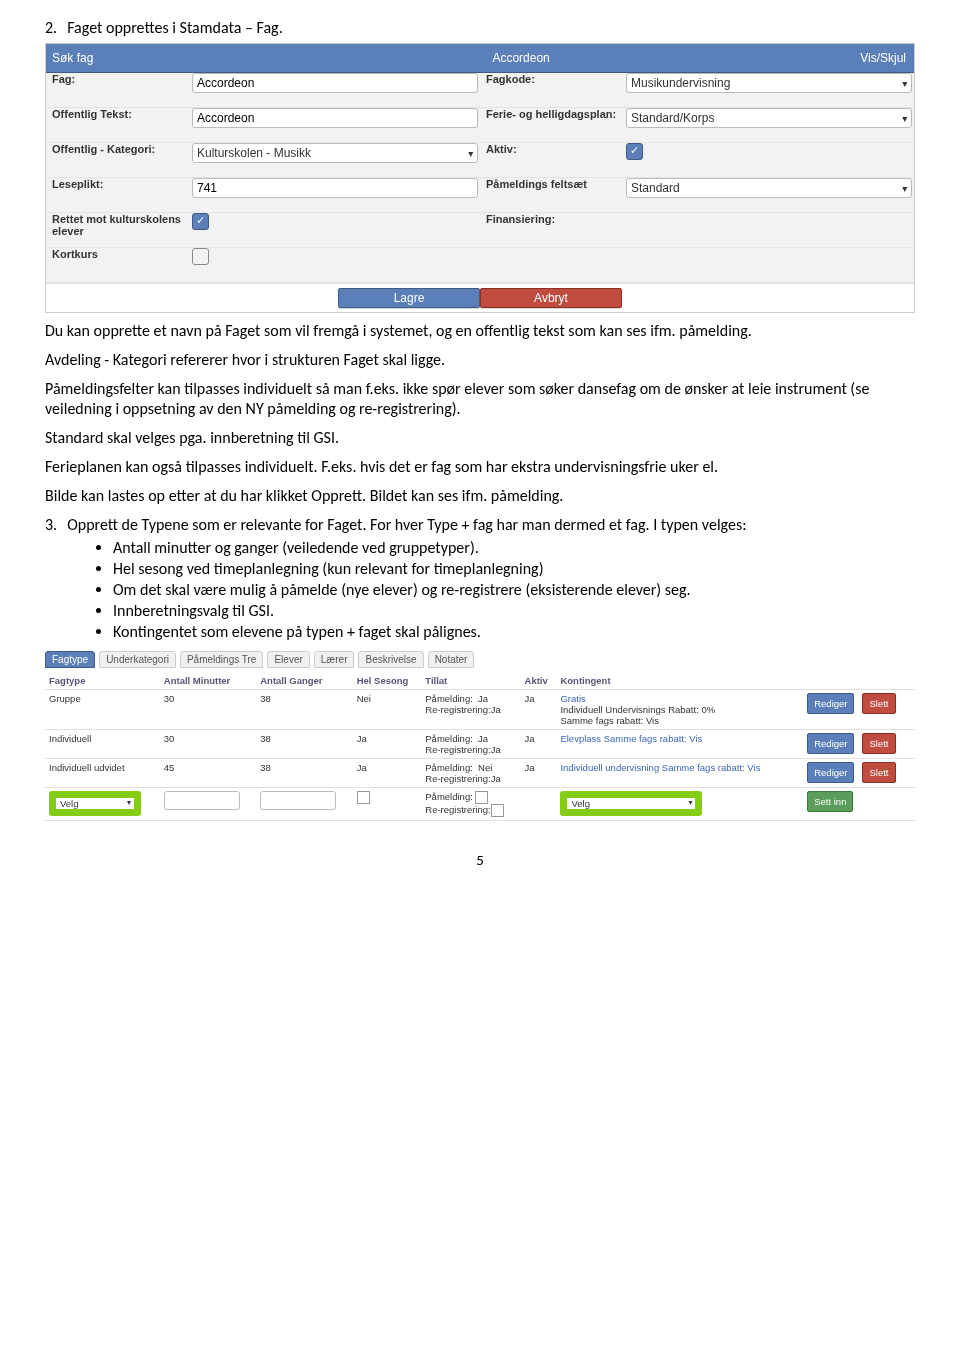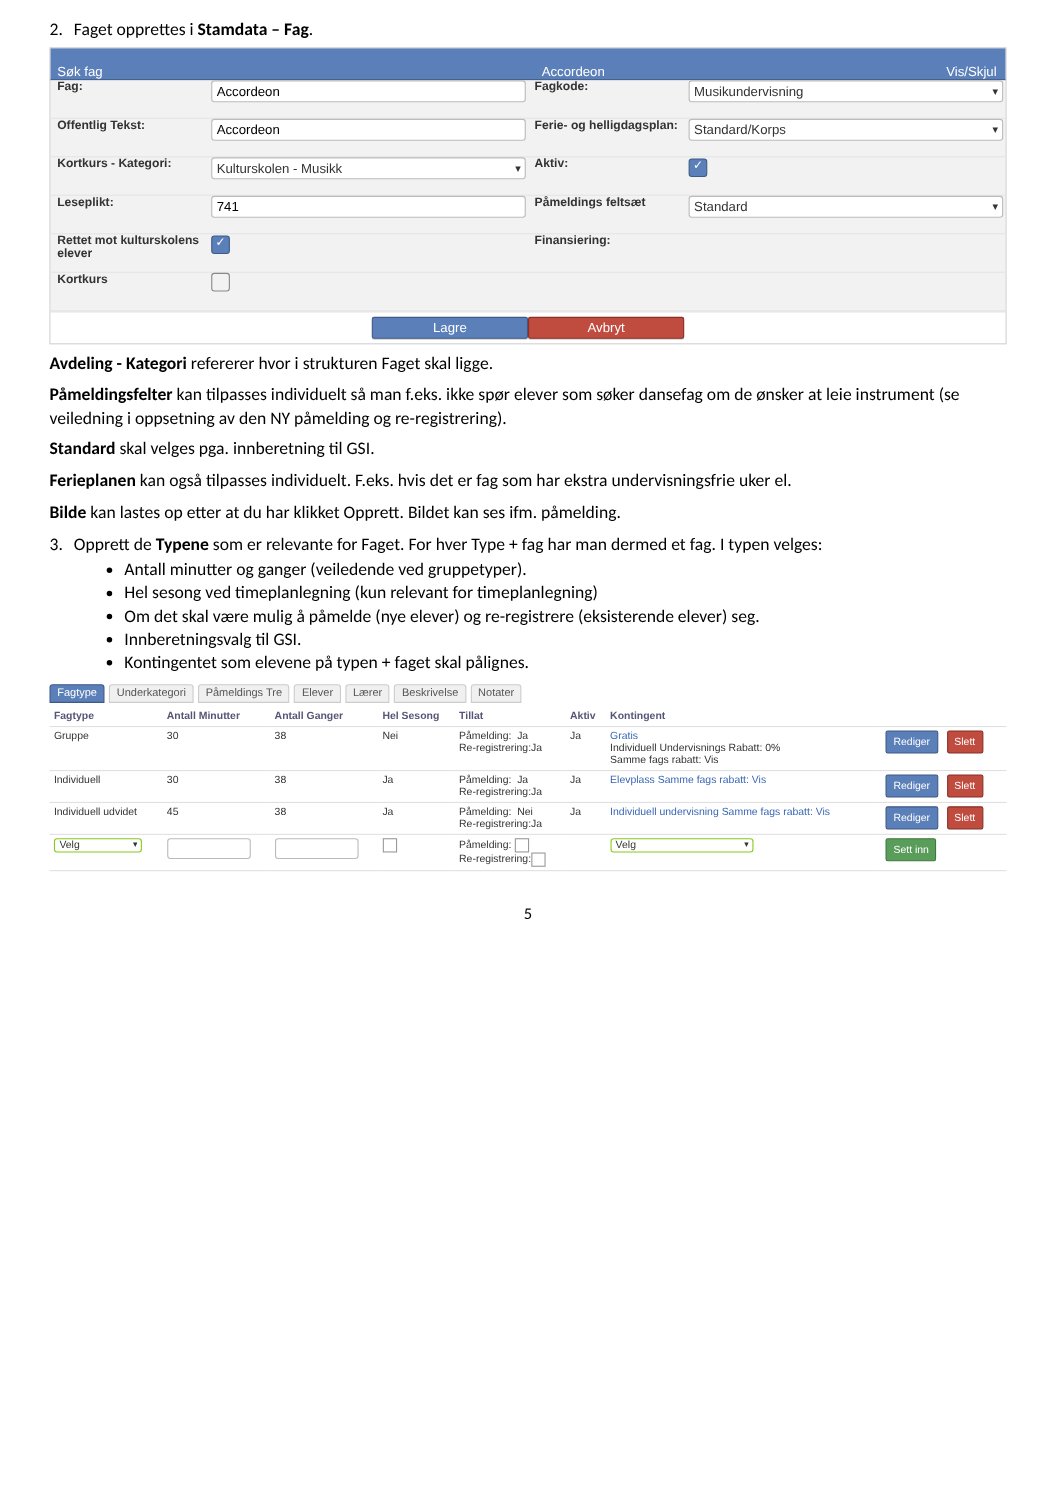--- a/index.html
+++ b/index.html
@@ -1,24 +1,24 @@
 <!DOCTYPE html>
 <html><head>
 <meta charset="utf-8">
 <style>
   body{margin:0;font-family:Calibri,Arial,sans-serif;font-size:16px;color:#000;background:#fff;width:960px}
   .page{padding:18px 45px 18px 45px}
-  b{font-weight:700}
+  b{font-weight:400}
   ul.bul{margin:4px 0 8px 0;padding-left:68px}
   ul.bul li{margin:2px 0}
   p{margin:8px 0;line-height:1.3}
 
   
   .scr1{border:1px solid #ccc;font-family:Tahoma,Arial,sans-serif;font-size:12px;color:#333;background:#f7f7f7;margin:6px 0}
-  .hdrbar{display:flex;align-items:flex-end;background:#5b7fb8;color:#fff;border-bottom:1px solid #3f5a86;height:28px;font-size:12px}
+  .hdrbar{display:flex;align-items:center;background:#5b7fb8;color:#fff;border-bottom:1px solid #3f5a86;height:28px;font-size:12px}
   .hdrbar .sok{width:130px;padding-left:6px}
   .hdrbar .center{flex:1;text-align:center}
   .hdrbar .right{padding-right:8px}
   .frm{background:#f2f2f2}
   .frm .row{display:flex;border-bottom:1px solid #e4e4e4}
   .frm .half{display:flex;flex:1;min-height:34px}
   .frm .lbl{width:140px;padding-left:6px;font-weight:700;font-size:11px}
   .frm .ctl{flex:1;padding-right:6px}
   .frm input[type=text],.frm .selbox{width:98%;border:1px solid #bbb;border-radius:3px;padding:2px 4px;font-size:12px;background:#fff}
   .frm .selbox{display:flex;justify-content:space-between;align-items:center}
@@ -36,21 +36,21 @@
   .tab{padding:2px 6px;background:#f0f0f0;border:1px solid #ccc;border-radius:3px 3px 0 0;font-size:10px;color:#555}
   .tab.active{background:#5b7fb8;color:#fff;border-color:#3f5a86}
   .tbl{width:100%;border-collapse:collapse}
   .tbl th,.tbl td{border-bottom:1px solid #e0e0e0;padding:3px 4px;text-align:left;vertical-align:top;font-size:9.5px}
   .tbl th{color:#557;font-weight:700}
   .link{color:#3a66b5}
   .miniBtn{display:inline-block;padding:4px 6px;border-radius:2px;color:#fff;font-size:9.5px;margin-left:8px}
   .miniBtn.blue{background:#5b7fb8;border:1px solid #3f5a86}
   .miniBtn.red{background:#c04b3f;border:1px solid #8a2f26}
   .miniBtn.green{background:#5a9d5a;border:1px solid #3c7a3c}
-  .selsm{border:1px solid #84cc16;border-radius:3px;padding:0 14px 0 4px;background:#fff;display:inline-block;position:relative;min-width:60px;font-size:9.5px}
+  .selsm{border:7px solid #84cc16;border-radius:3px;padding:0 14px 0 4px;background:#fff;display:inline-block;position:relative;min-width:60px;font-size:9.5px}
   .selsm::after{content:"▾";position:absolute;right:3px;top:0;font-size:8px;color:#333}
   .chk{display:inline-block;width:11px;height:11px;border:1px solid #999;background:#fff;vertical-align:middle}
   .footer{text-align:center;margin-top:30px;font-size:15px}
 </style>
 </head>
 <body>
 
 <div class="page">
 
   <div style="display:flex;gap:10px;margin-bottom:6px">
@@ -92,21 +92,21 @@
             <div class="ctl">
               <div class="selbox">
                 <span>Standard/Korps</span>
                 <span class="caret">▾</span>
               </div>
             </div>
           </div>
         </div>
         <div class="row">
           <div class="half">
-            <div class="lbl">Kortkurs - Kategori:</div>
+            <div class="lbl">Offentlig - Kategori:</div>
             <div class="ctl">
               <div class="selbox">
                 <span>Kulturskolen - Musikk</span>
                 <span class="caret">▾</span>
               </div>
             </div>
           </div>
           <div class="half">
             <div class="lbl">Aktiv:</div>
             <div class="ctl"><span class="check on">✓</span></div>
@@ -147,20 +147,21 @@
             <div class="ctl"></div>
           </div>
         </div>
       </div>
     <div class="btnrow">
       <span class="btn blue">Lagre</span>
       <span class="btn red">Avbryt</span>
     </div>
   </div>
 
+  <p><span>Du kan opprette et </span><b>navn</b><span> på Faget som vil fremgå i systemet, og en offentlig tekst som kan ses ifm. påmelding.</span></p>
   <p><b>Avdeling - Kategori</b><span> refererer hvor i strukturen Faget skal ligge.</span></p>
   <p><b>Påmeldingsfelter</b><span> kan tilpasses individuelt så man f.eks. ikke spør elever som søker dansefag om de ønsker at leie instrument (se veiledning i oppsetning av den NY påmelding og re-registrering).</span></p>
   <p><b>Standard</b><span> skal velges pga. innberetning til GSI.</span></p>
   <p><b>Ferieplanen</b><span> kan også tilpasses individuelt. F.eks. hvis det er fag som har ekstra undervisningsfrie uker el.</span></p>
   <p><b>Bilde</b><span> kan lastes op etter at du har klikket Opprett. Bildet kan ses ifm. påmelding.</span></p>
 
   <div style="display:flex;gap:10px;margin-top:8px">
     <span>3.</span>
     <span>
       <span>Opprett de </span><b>Typene</b><span> som er relevante for Faget. For hver Type + fag har man dermed et fag. I typen velges:</span>

